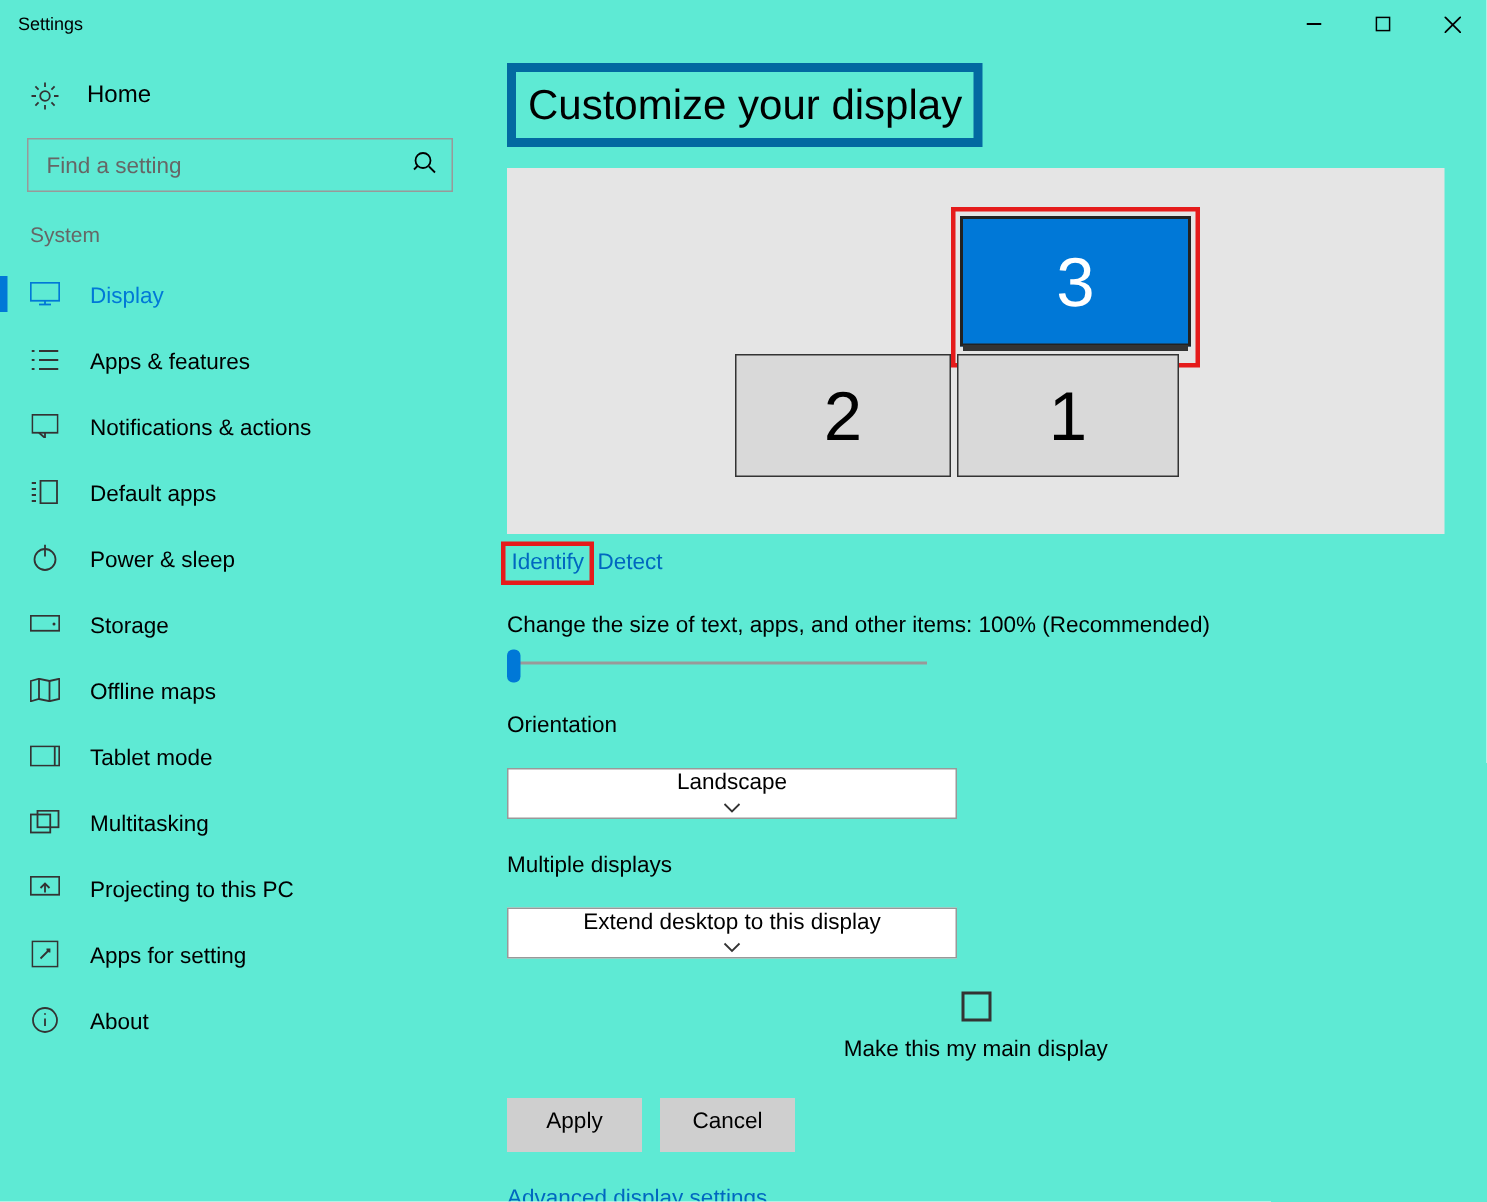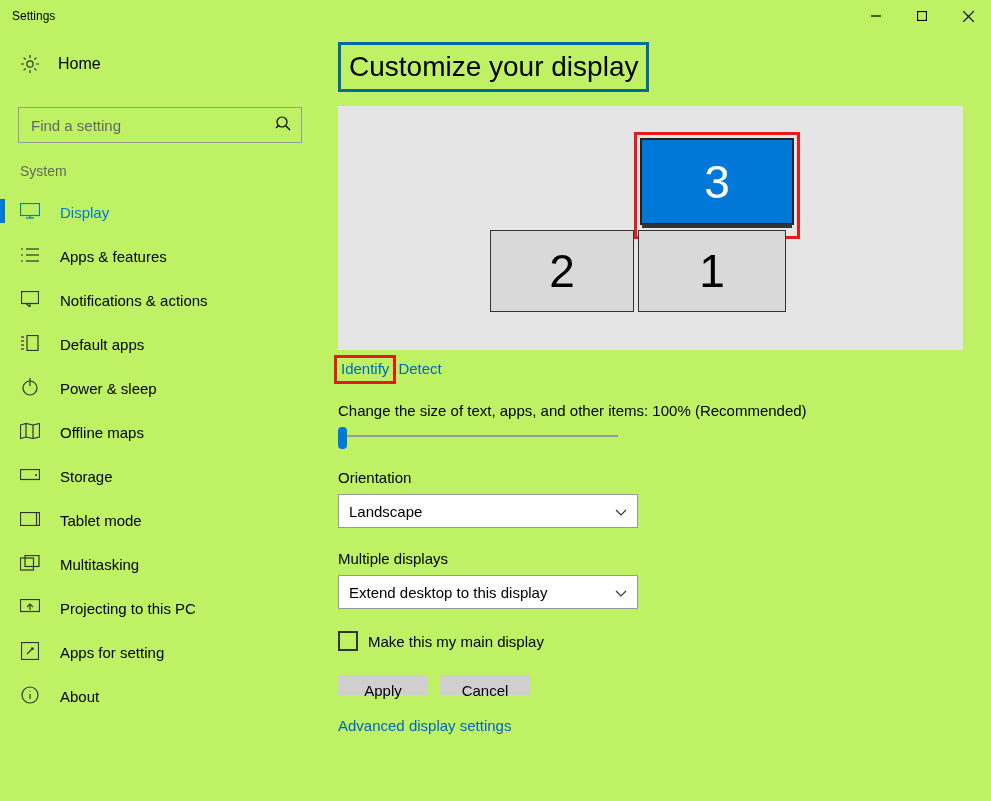--- a/index.html
+++ b/index.html
@@ -4,21 +4,21 @@
 <style>
   html, body {
     margin: 0;
     padding: 0;
     font-family: "Segoe UI", Tahoma, sans-serif;
     background: #f5f5f5;
   }
   .window {
     width: 991px;
     height: 801px;
-    background: #bef264;
+    background: #5eead4;
     position: relative;
     box-sizing: border-box;
     margin: 0 auto;
     overflow: hidden;
   }
   
   .titlebar {
     height: 32px;
     display: flex;
     align-items: center;
@@ -67,21 +67,20 @@
   .search-wrap {
     padding: 0 18px 14px 18px;
   }
   .search-box {
     border: 1px solid #999;
     height: 34px;
     display: flex;
     align-items: center;
     padding: 0 10px;
     justify-content: space-between;
-    margin-top: 15px;
   }
   .search-box input {
     border: none;
     outline: none;
     font-size: 15px;
     color: #666;
     flex: 1;
     background: transparent;
   }
   .search-box input::placeholder { color:#666; }
@@ -129,21 +128,21 @@
     box-sizing: border-box;
   }
   .page-title {
     font-size: 28px;
     font-weight: 300;
     padding: 6px 8px;
     margin-bottom: 10px;
     display: inline-block;
   }
   .redbox {
-    border: 3px solid #0369a1;
+    border: 6px solid #0369a1;
   }
   .display-area {
     background: #e5e5e5;
     height: 244px;
     position: relative;
     margin-top: 4px;
   }
   .mon {
     position: absolute;
     box-sizing: border-box;
@@ -208,57 +207,59 @@
     position: absolute;
     left: 0;
     top: 0;
     width: 9px;
     height: 22px;
     background: #0078d7;
     border-radius: 4px;
   }
 
   .dropdown {
-    margin-top: 8px;
+    margin-top: 20px;
     border: 1px solid #999;
     width: 278px;
     height: 32px;
     display: flex;
     align-items: center;
     justify-content: space-between;
     padding: 0 10px;
     font-size: 15px;
     background: #fff;
+    flex-direction: column;
   }
   .chev { color:#333; }
 
   .checkbox-row {
     display: flex;
     align-items: center;
     gap: 10px;
     margin-top: 22px;
     font-size: 15px;
+    flex-direction: column;
   }
   .checkbox {
     width: 20px;
     height: 20px;
     border: 2px solid #333;
     box-sizing: border-box;
   }
 
   .btn-row {
     margin-top: 24px;
     display: flex;
     gap: 12px;
   }
   .btn {
     background: #cfcfcf;
     border: none;
     width: 90px;
-    height: 20px;
+    height: 36px;
     font-size: 15px;
     text-align: center;
     line-height: 32px;
   }
 
   .adv-link {
     color: #0067c0;
     font-size: 15px;
     margin-top: 22px;
     display: inline-block;
@@ -378,37 +379,37 @@
               <svg width="18" height="18" viewBox="0 0 18 18">
                 <circle cx="9" cy="10" r="7"></circle>
                 <line x1="9" y1="0" x2="9" y2="8"></line>
               </svg>
             </span>
           <span>Power &amp; sleep</span>
         </div>
 
         <div class="nav-item">
           <span class="icon">
+              <svg width="20" height="12" viewBox="0 0 20 12">
+                <rect x="0.5" y="0.5" width="19" height="10"></rect>
+                <circle cx="16" cy="6" r="1" fill="currentColor" stroke="none"></circle>
+              </svg>
+            </span>
+          <span>Storage</span>
+        </div>
+
+        <div class="nav-item">
+          <span class="icon">
               <svg width="20" height="16" viewBox="0 0 20 16">
                 <path d="M0.5 2 L6 0.5 L13 2 L19.5 0.5 V14 L13 15.5 L6 14 L0.5 15.5 Z"></path>
                 <line x1="6" y1="0.5" x2="6" y2="14"></line>
                 <line x1="13" y1="2" x2="13" y2="15.5"></line>
               </svg>
             </span>
           <span>Offline maps</span>
-        </div>
-
-        <div class="nav-item">
-          <span class="icon">
-              <svg width="20" height="12" viewBox="0 0 20 12">
-                <rect x="0.5" y="0.5" width="19" height="10"></rect>
-                <circle cx="16" cy="6" r="1" fill="currentColor" stroke="none"></circle>
-              </svg>
-            </span>
-          <span>Storage</span>
         </div>
 
         <div class="nav-item">
           <span class="icon">
               <svg width="20" height="14" viewBox="0 0 20 14">
                 <rect x="0.5" y="0.5" width="19" height="13"></rect>
                 <line x1="16.5" y1="0.5" x2="16.5" y2="13.5"></line>
               </svg>
             </span>
           <span>Tablet mode</span>

